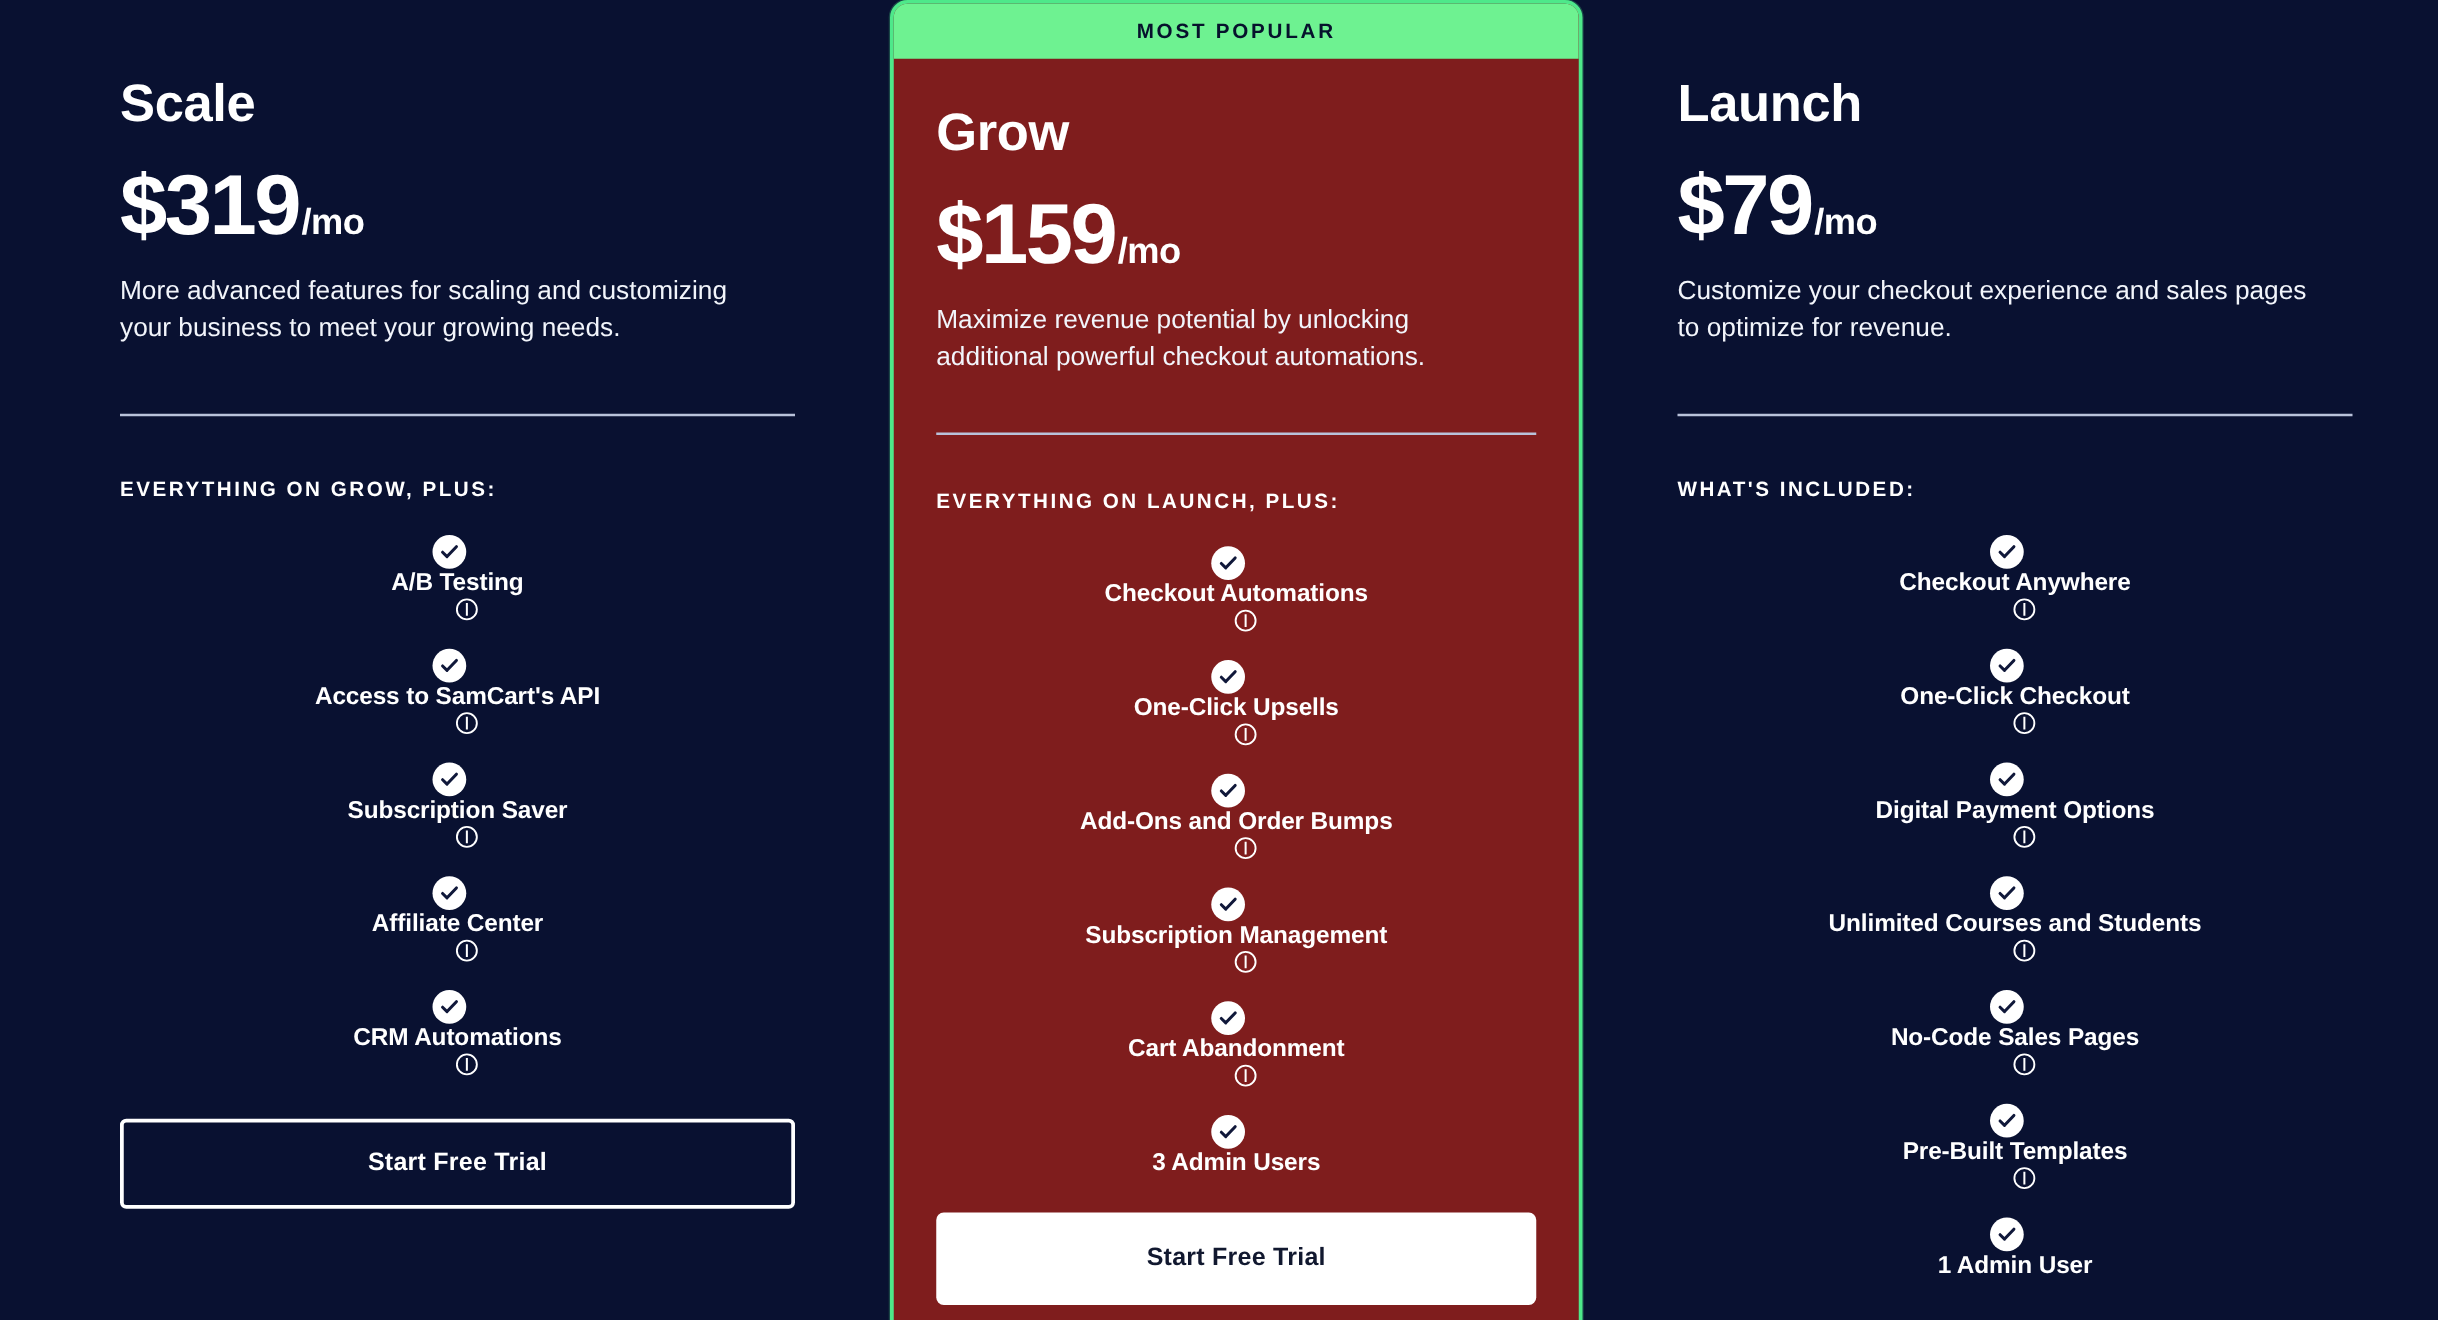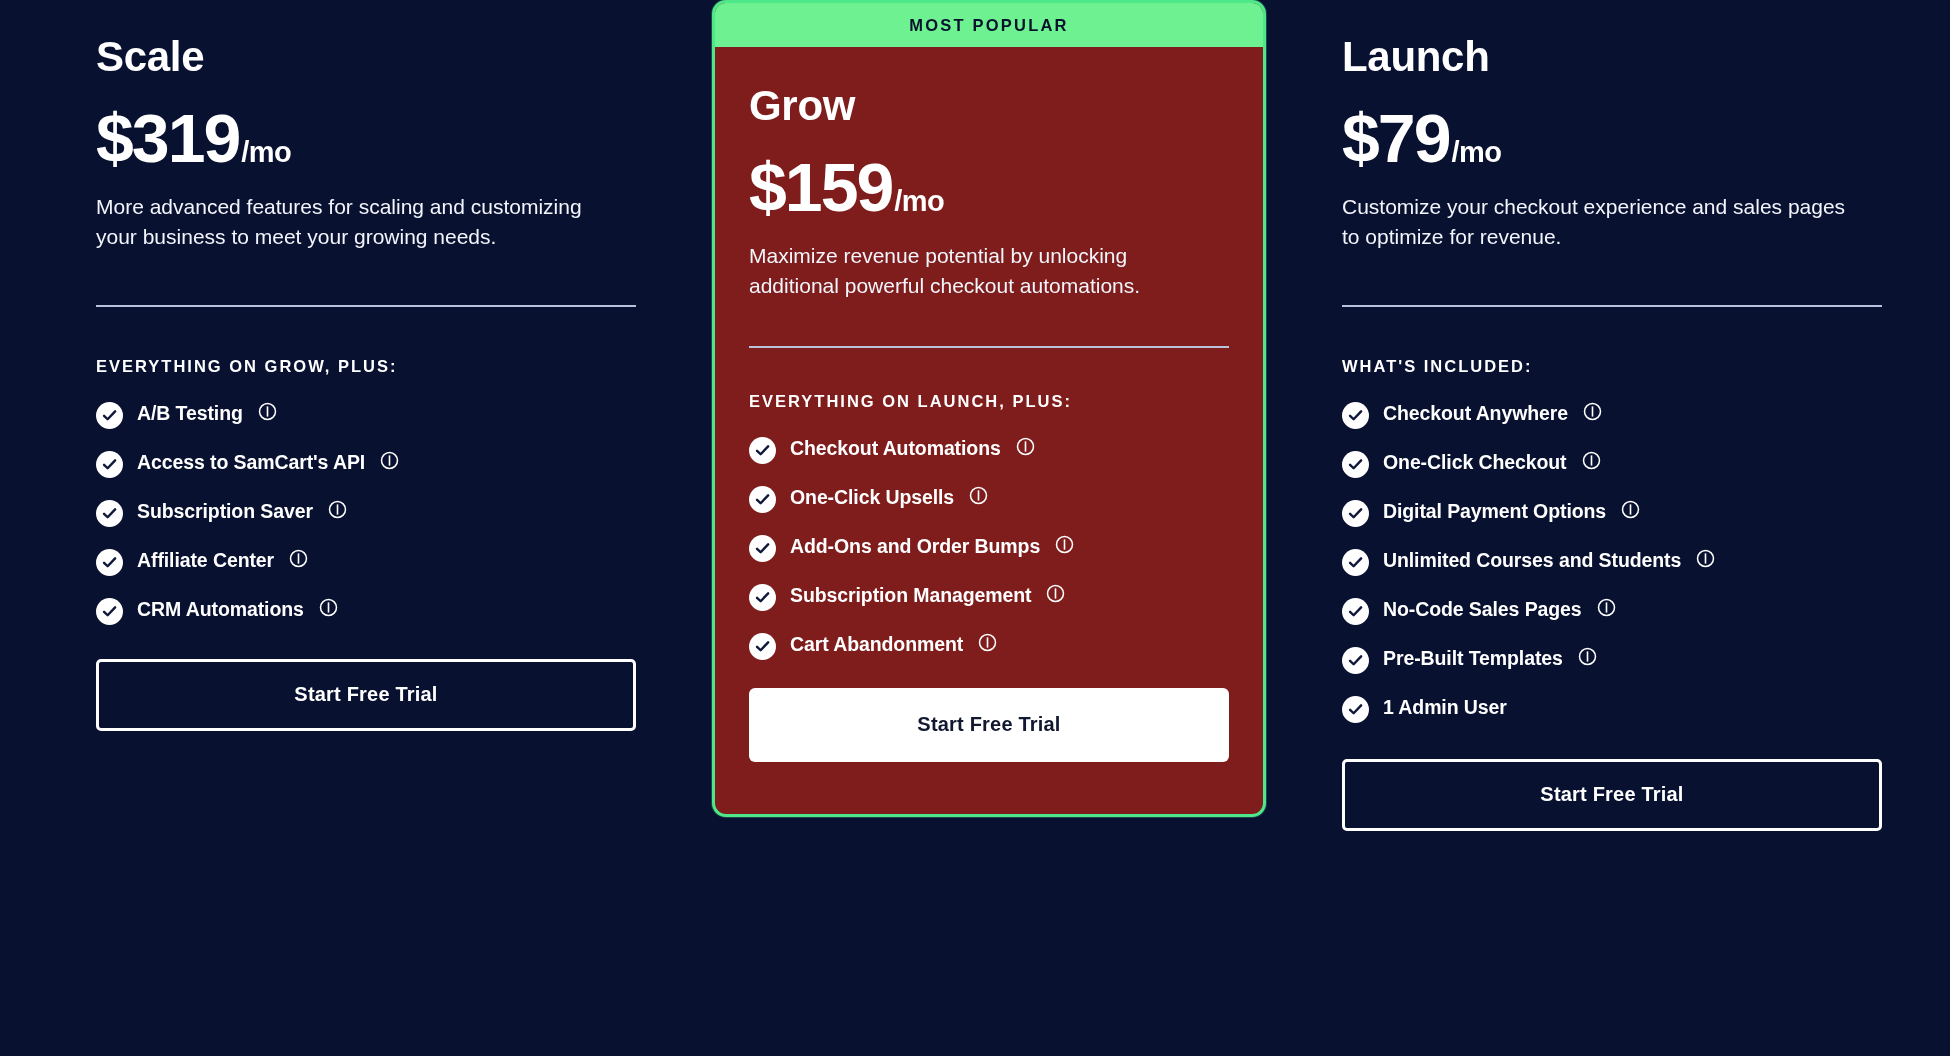--- a/index.html
+++ b/index.html
@@ -31,21 +31,21 @@
   .plan-card {
     position: absolute;
     top: 0;
   }
 
   .plan-card.plan-scale  { left: 96px;   width: 540px; }
   .plan-card.plan-grow   { left: 712px;  width: 554px; top: 0; }
   .plan-card.plan-launch { left: 1342px; width: 540px; }
 
   .card-inner {
-    padding-top: 36px;
+    padding-top: 62px;
   }
 
   
   .plan-grow .card-shell {
     border: 3px solid #4ee88a;
     border-radius: 14px;
     background: #7f1d1d;
     overflow: hidden;
     box-shadow: 0 0 0 1px rgba(78,232,138,.25);
   }
@@ -119,22 +119,23 @@
     text-transform: uppercase;
     margin-bottom: 26px;
     margin-top: 32px;
   }
 
   
   .feature-list { list-style: none; }
 
   .feature-item {
     display: flex;
-    align-items: flex-start;
+    align-items: center;
     margin-bottom: 22px;
+    flex-direction: column;
   }
 
   .check-badge {
     flex: 0 0 auto;
     width: 27px;
     height: 27px;
     border-radius: 50%;
     background: #ffffff;
     display: flex;
     align-items: center;
@@ -384,20 +385,28 @@
                 </svg>
             </span>
             <span class="feature-label">Cart Abandonment</span>
             <span class="info-icon">
               <svg width="19" height="19" viewBox="0 0 20 20">
                   <circle cx="10" cy="10" r="8.4" fill="none" stroke="#ffffff" stroke-width="1.6"></circle>
                   <line x1="10" y1="4.6" x2="10" y2="15.4" stroke="#ffffff" stroke-width="1.7"></line>
                 </svg>
             </span>
           </li>
+          <li class="feature-item">
+            <span class="check-badge">
+              <svg width="15" height="15" viewBox="0 0 16 16">
+                  <path d="M2.2 8.3L6 12 14 3.6" stroke="#10183a" stroke-width="2.6" fill="none" stroke-linecap="round" stroke-linejoin="round"></path>
+                </svg>
+            </span>
+            <span class="feature-label">3 Admin Users</span>
+          </li>
         </ul>
 
         <div class="cta-wrap">
           <button class="cta cta-solid">Start Free Trial</button>
         </div>
 
       </div>
     </div>
   </div>
 

